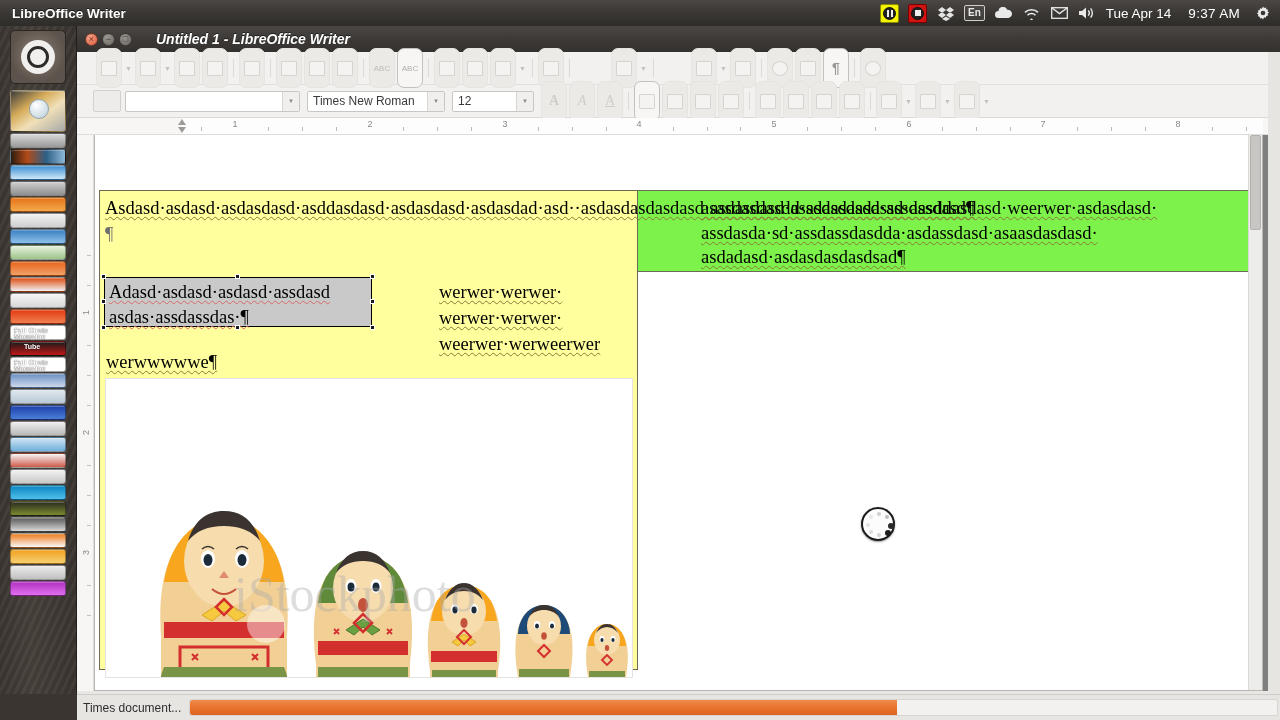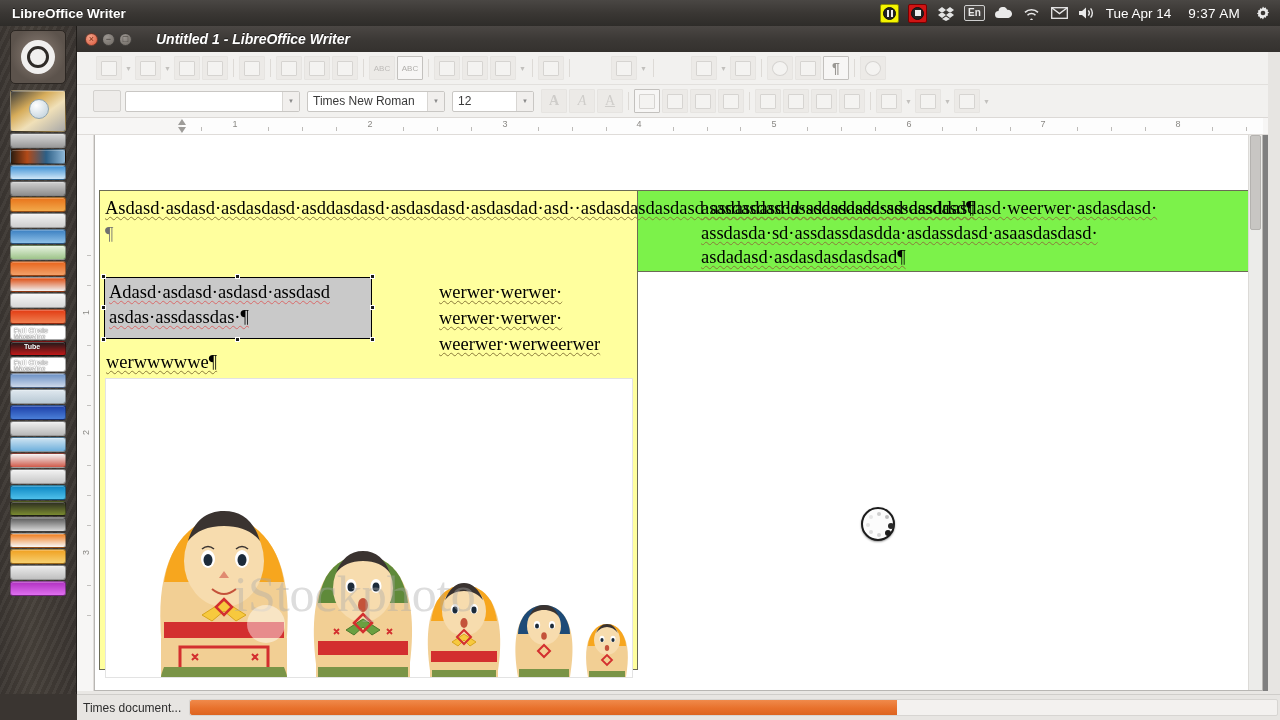--- a/index.html
+++ b/index.html
@@ -77,21 +77,21 @@
   .wbtn.close{ background:radial-gradient(circle at 35% 30%,#f5a48a,#d8573b); color:#7a2d14;}
   .wbtn.min{ background:radial-gradient(circle at 35% 30%,#9b9691,#6d6862); color:#3e3a35;}
   .wbtn.max{ background:radial-gradient(circle at 35% 30%,#9b9691,#6d6862); color:#3e3a35;}
   #wintitle{ color:#fff; font-size:14px; font-weight:bold; margin-left:20px;
     text-shadow:0 -1px 0 rgba(0,0,0,.55);font-style:italic; }
 
   
   .toolbar{ background:#f2f1ef; display:flex; align-items:center; padding:0 8px; }
   #toolbar-std{ height:33px; border-bottom:1px solid #e2e0dd; }
   #toolbar-fmt{ height:33px; border-bottom:1px solid #dcd9d6; }
-  .tb-ico{ width:26px; height:24px; margin:0 1px; border-radius:1px;
+  .tb-ico{ width:26px; height:40px; margin:0 1px; border-radius:7px;
     display:flex; align-items:center; justify-content:center;
     font-size:13px; color:#cfcdca; position:relative;
   }
   .tb-ico.ghost{ background:#eceae7; border:1px solid #e6e4e1; }
   .tb-ico.framed{ border:1px solid #c3c1be; background:#f7f6f5; }
   .tb-arrow{ width:11px;height:24px; display:flex;align-items:center;justify-content:center;
      font-size:7px; color:#c2c0bd; }
   .tb-sep{ width:1px; height:18px; background:#dddad6; margin:0 4px; }
   .fake-glyph{ width:16px;height:15px; border:1px solid #d6d4d1; background:#f4f3f1; border-radius:1px;}
   .fake-glyph.round{ border-radius:50%; }
@@ -138,21 +138,21 @@
   #para1{ position:absolute; left:6px; top:3px; width:1100px; padding:0 4px; }
 
   #table{ position:absolute; left:4px; top:55px; width:1160px; display:flex; }
   #cell-left{ width:539px; background:#ffff9e; border:1px solid #6b6b55;
      position:relative; min-height:480px; }
   #cell-right{ flex:1; background:#7cf24a; border:1px solid #6b6b55; border-left:none;
      padding:5px 0 6px 63px; height:82px; }
   #cell-left-inner{ padding:4px 10px 0 5px; }
 
   #textframe{
-    position:absolute; left:4px; top:86px; width:268px; height:62px;
+    position:absolute; left:4px; top:86px; width:268px; height:50px;
     background:#c9c9c9; border:1.5px solid #000; z-index:5;
     padding:2px 5px 0 4px;
   }
   #frame-handles span{ position:absolute; width:5px;height:5px; background:#1a1a1a;
      border:1px solid #fff; }
 
   #werwer-block{ position:absolute; left:339px; top:88px; width:205px; }
 
   #werw-line{ position:absolute; left:6px; top:158px; }
 

